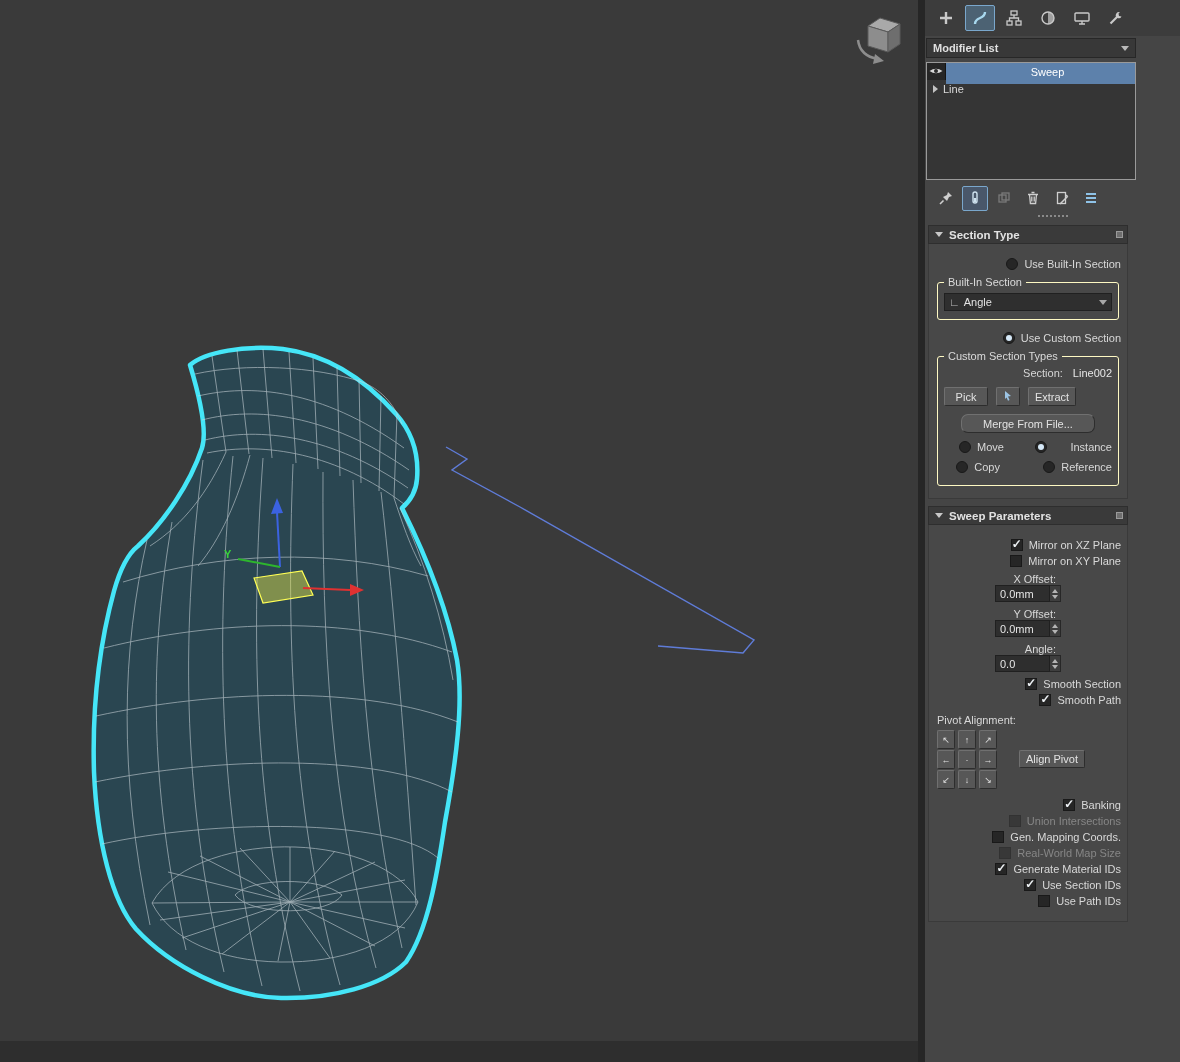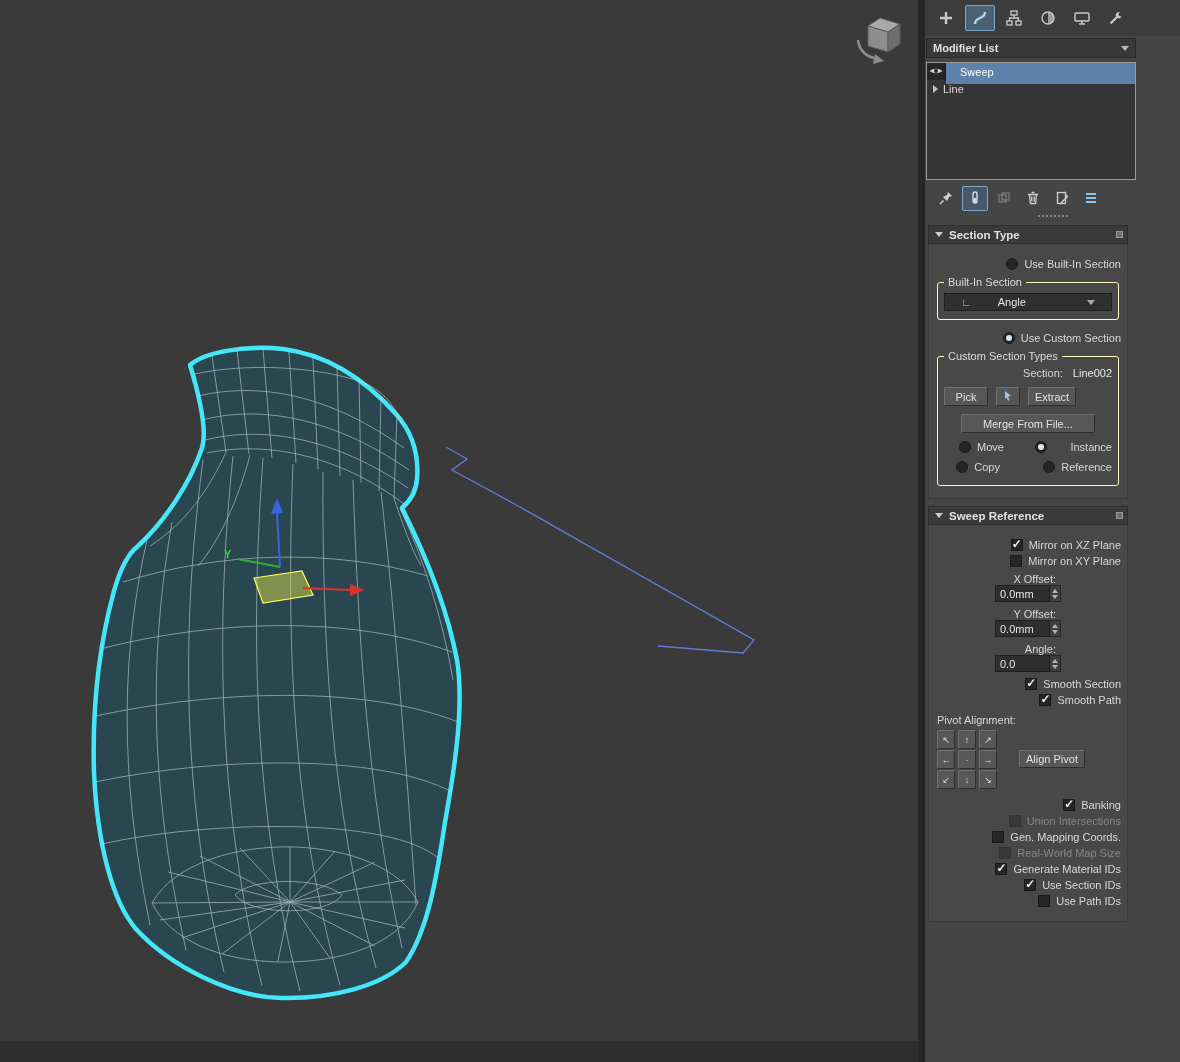--- a/index.html
+++ b/index.html
@@ -30,21 +30,21 @@
     display:flex; align-items:center; padding:0 6px; color:#e0e0e0;font-weight:bold; }
   .dd-caret { margin-left:auto; width:0; height:0; border-left:4px solid transparent;
     border-right:4px solid transparent; border-top:5px solid #b9b9b9; }
 
   .stack { width:210px; height:118px; margin:4px 0 0 1px; background:#353535;
     border:1px solid #9a9a9a; overflow:hidden; }
   .stack-row { height:17px; display:flex; align-items:center; }
   .stack-row.selected .stack-label-wrap { background:#5d81ab; color:#ffffff; }
   .eye-cell { width:19px; height:17px; background:#262626; border-right:1px solid #141414;
     display:flex; align-items:center; justify-content:center; flex:0 0 auto; }
-  .stack-label-wrap { flex:1; height:24px; display:flex; align-items:center; padding-left:14px; }
+  .stack-label-wrap { flex:1; height:24px; display:flex; align-items:center; padding-left:14px;justify-content:center; }
   .expand-tri { width:0; height:0; border-top:4px solid transparent; border-bottom:4px solid transparent;
     border-left:5px solid #c2c2c2; margin:0 5px 0 6px; }
   .stack-plain { height:17px; display:flex; align-items:center; color:#dcdcdc; }
 
   .stack-tools { display:flex; align-items:center; gap:3px; padding:6px 0 2px 8px; }
   .tool { width:26px; height:25px; display:flex; align-items:center; justify-content:center;
     border:1px solid transparent; border-radius:2px; }
   .tool.active { background:#49576a; border:1px solid #7aa7cc; }
   .tool.disabled { opacity:.38; }
   .drag-dots { width:30px; height:3px; margin:2px auto 0 auto; border-top:2px dotted #8a8a8a; }
@@ -70,30 +70,30 @@
   .checkbox { width:12px; height:12px; background:#262626; border:1px solid #191919;
     flex:0 0 auto; position:relative; }
   .checkbox.checked::after { content:"✓"; position:absolute; left:0px; top:-3px;
     color:#eef2f5; font-size:12px; font-weight:bold; }
 
   .groupbox { position:relative; border:1px solid #fef9c3; border-radius:3px;
     margin:12px 2px 2px 2px; padding:10px 6px 8px 6px; }
   .gb-label { position:absolute; top:-7px; left:6px; background:#484848; padding:0 4px; color:#dadada; }
 
   .dropdown { height:18px; background:#2f2f2f; border:1px solid #202020; display:flex;
-    align-items:center; padding:0 16px; color:#e2e2e2;gap:22px; }
+    align-items:center; padding:0 4px; color:#e2e2e2; }
   .angle-glyph::before { content:"∟"; color:#bcbcbc; margin-right:4px; font-size:11px; }
   .dropdown .dd-caret { border-top-color:#a8a8a8; }
 
   .btn { background:#575757; border:1px solid #2d2d2d; border-top-color:#707070; border-left-color:#707070;
     border-radius:2px; color:#e2e2e2; font-size:11px; height:19px;
     display:inline-flex; align-items:center; justify-content:center; font-family:inherit; }
   .pick-row { display:flex; align-items:center; gap:8px; margin:8px 0 2px 0; }
   .btn-pick { width:44px; } .btn-extract { width:48px; } .btn-icon { width:24px; }
-  .btn-merge { width:134px; margin:8px auto 4px auto; display:flex; }
+  .btn-merge { width:134px; margin:8px auto 4px auto; display:flex;border-radius:7px; }
   .radio-grid { display:grid; grid-template-columns:60px 1fr; gap:4px 4px; margin-top:8px; }
 
   .spin-row { display:flex; align-items:center; margin:6px 0;flex-direction:column; }
   .spin-label { width:62px; text-align:right; margin-right:6px; color:#d8d8d8; }
   .spin { display:flex; align-items:stretch; height:17px; }
   .spin-value { width:55px; background:#2e2e2e; border:1px solid #202020; color:#e6e6e6;
     display:flex; align-items:center; padding:0 4px; }
   .spin-arrows { width:11px; background:#3e3e3e; border:1px solid #272727; border-left:none;
     display:flex; flex-direction:column; align-items:center; justify-content:center; gap:2px; }
   .sa-up { width:0; height:0; border-left:3px solid transparent; border-right:3px solid transparent;
@@ -401,21 +401,21 @@
               <span class="lbl">Reference</span>
             </div>
           </div>
         </div>
       </div>
     </div>
 
     <div class="rollout">
       <div class="r-head">
         <span class="r-tri"></span>
-        <span class="r-title">Sweep Reference</span>
+        <span class="r-title">Sweep Parameters</span>
         <span class="r-box"></span>
       </div>
       <div class="r-body">
         <div class="row">
           <span class="checkbox checked"></span>
           <span class="lbl">Mirror on XZ Plane</span>
         </div>
         <div class="row">
           <span class="checkbox"></span>
           <span class="lbl">Mirror on XY Plane</span>

